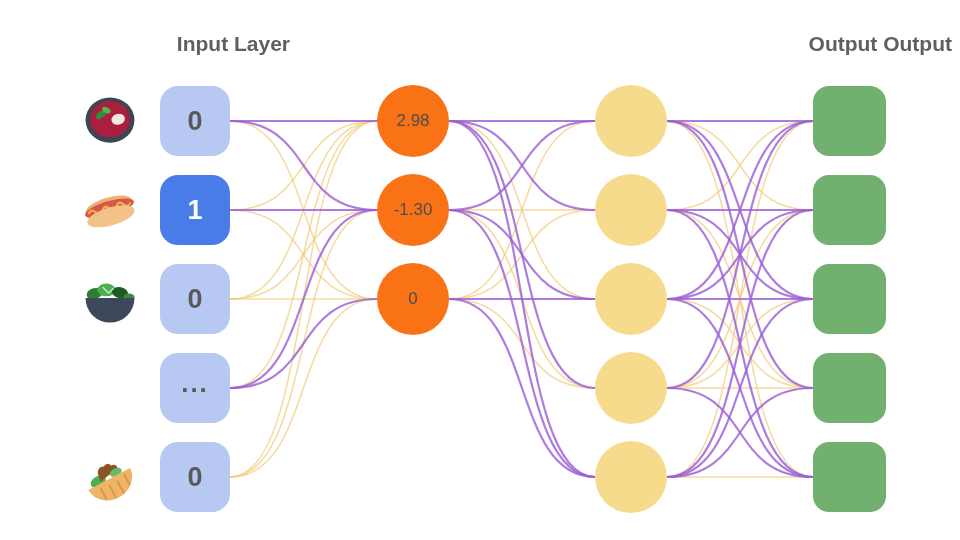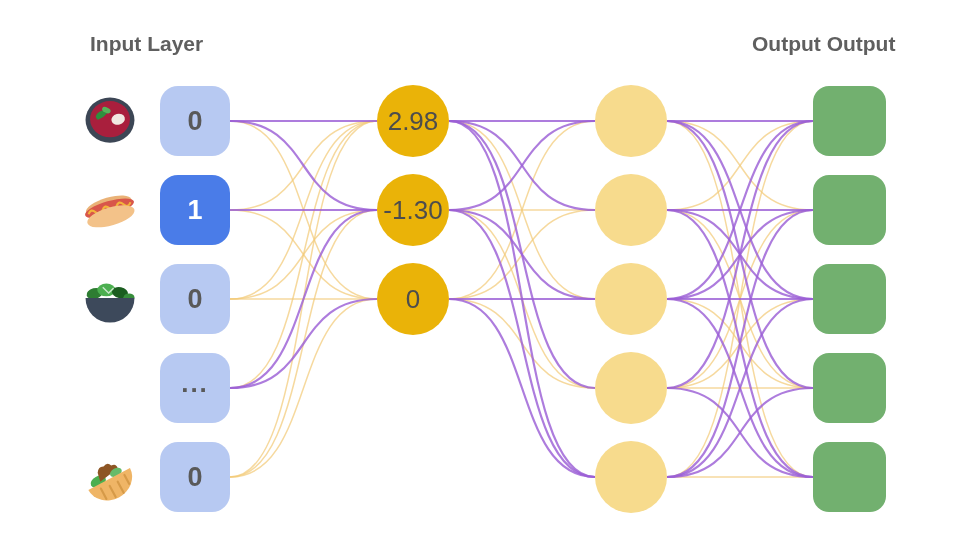--- a/index.html
+++ b/index.html
@@ -3,35 +3,35 @@
 <meta charset="utf-8">
 <style>
   html,body{margin:0;padding:0;background:#ffffff;}
   .canvas{
     position:relative;width:960px;height:540px;background:#ffffff;overflow:hidden;
     font-family:"Liberation Sans", sans-serif;
   }
   #edge-svg{position:absolute;left:0;top:0;z-index:1;}
   .layer-title{
     position:absolute;top:30px;height:28px;line-height:28px;z-index:3;
-    font-size:21px;font-weight:bold;text-align:left;color:#5f5f5f;
+    font-size:21px;font-weight:bold;text-align:right;color:#5f5f5f;
   }
   #title-input{left:90px;width:200px;}
   #title-embedding{left:310px;width:250px;}
   #title-output{left:752px;width:200px;}
   .node{position:absolute;z-index:2;display:flex;align-items:center;justify-content:center;box-sizing:border-box;}
   .input-box{
     width:70px;height:70px;border-radius:18px;background:#b7c9f2;
     color:#595959;font-size:27px;font-weight:bold;
   }
   .input-box.active{background:#4a7ce8;color:#ffffff;}
   .input-box.dots{font-size:26px;letter-spacing:2px;padding-bottom:10px;}
   .embed-circle{
-    width:72px;height:72px;border-radius:50%;background:#eab308;
-    color:#4d4d4d;font-size:26px;font-weight:400;
+    width:72px;height:72px;border-radius:50%;background:#f97316;
+    color:#4d4d4d;font-size:17px;font-weight:400;
   }
   .hidden-circle{width:72px;height:72px;border-radius:50%;background:#f7db8d;}
   .output-box{width:73px;height:70px;border-radius:16px;background:#72b06f;}
   .food-icon{width:64px;height:58px;}
 </style>
 </head>
 <body>
 
 <div class="canvas">
   <svg id="edge-svg" width="960" height="540">

